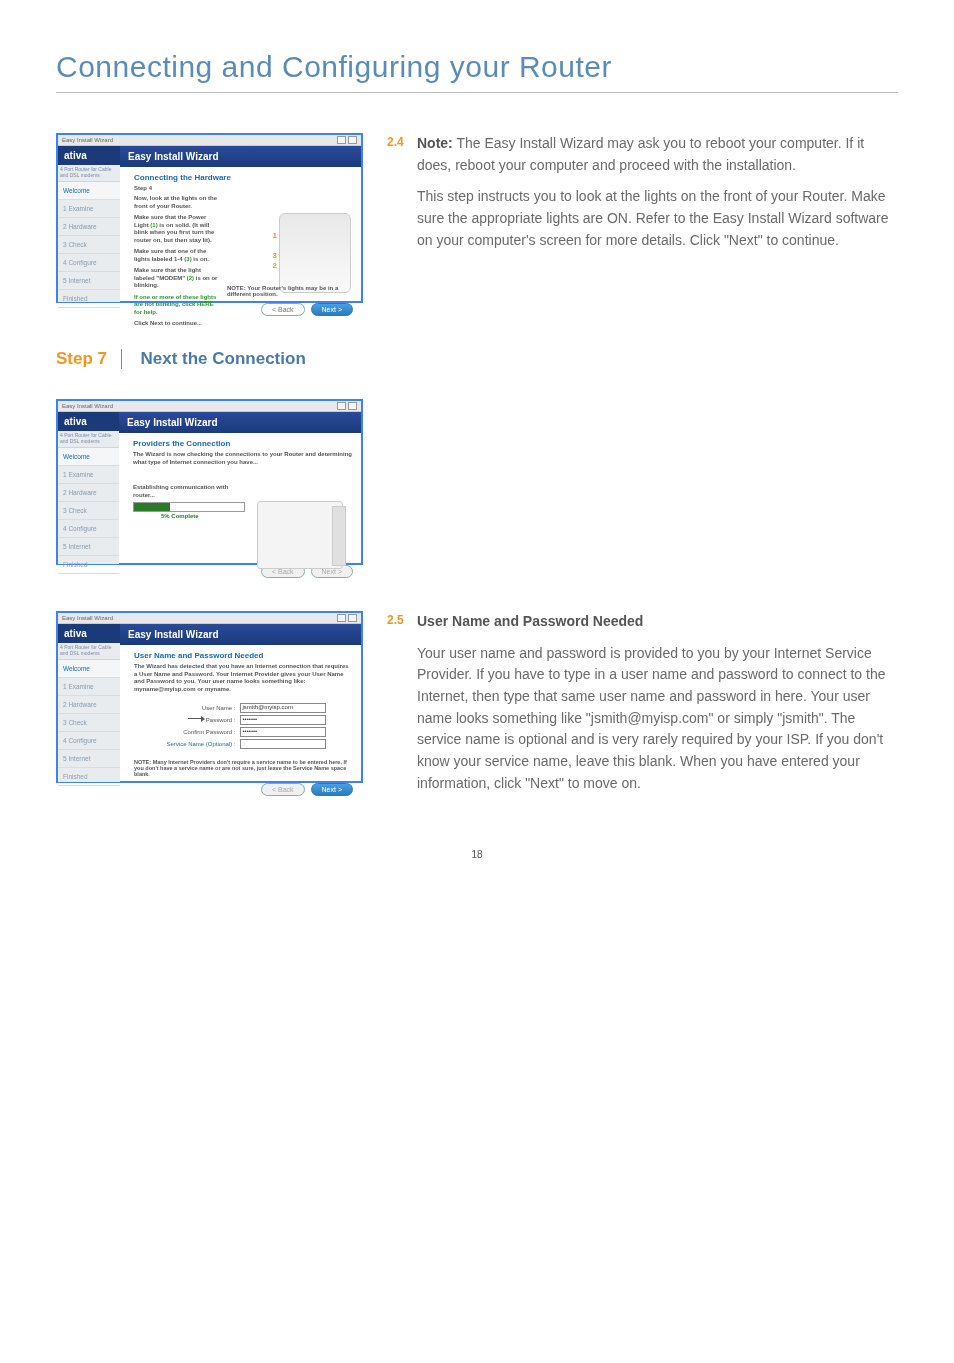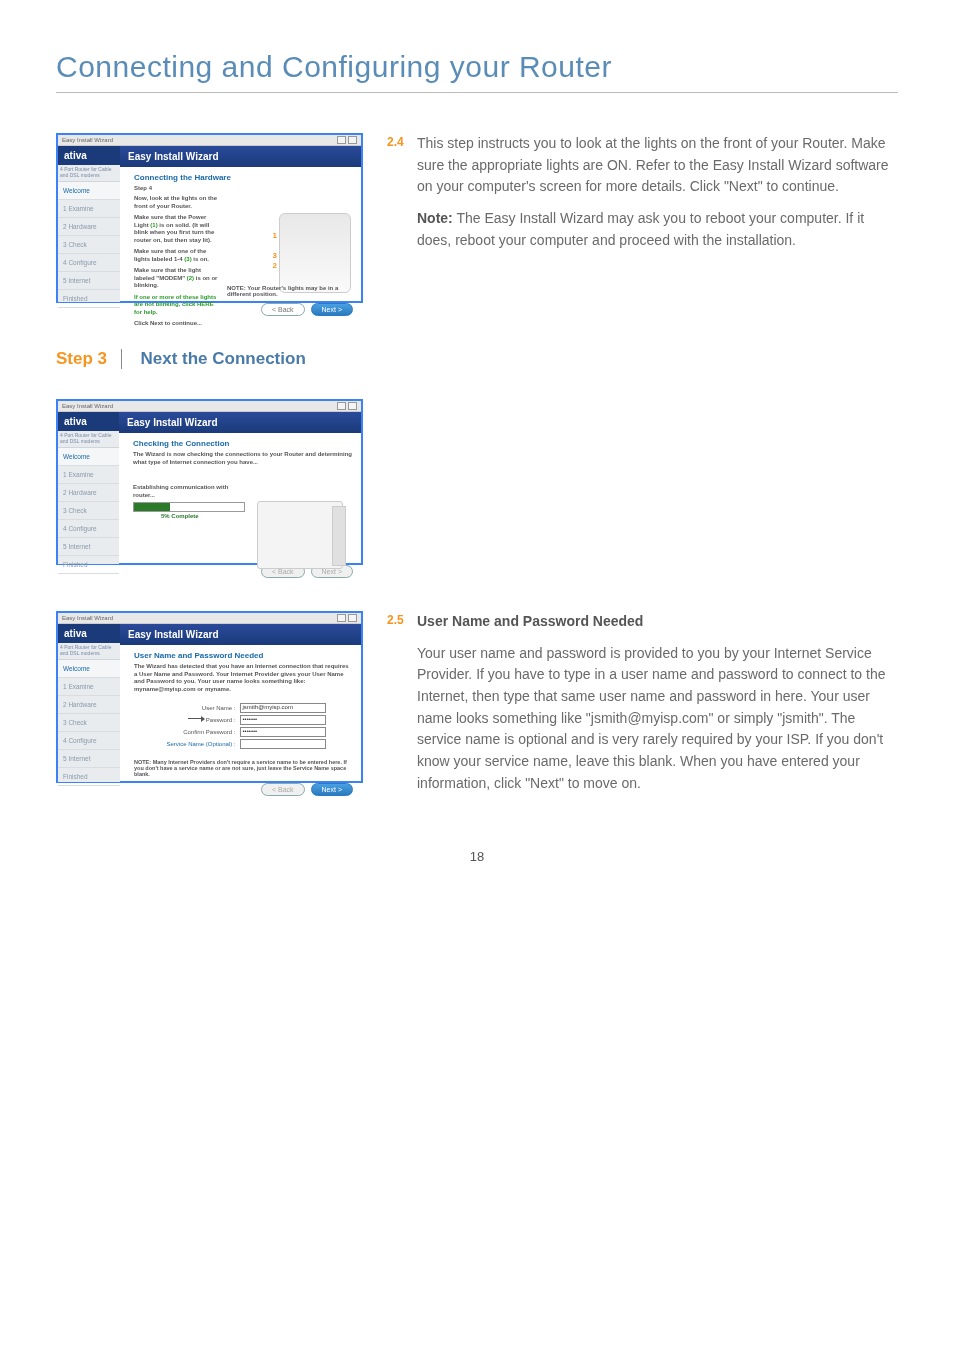--- a/index.html
+++ b/index.html
@@ -69,21 +69,21 @@
     font-size: 17px;
     vertical-align: middle;
   }
   .sub-heading {
     color: #555;
     font-weight: bold;
     font-size: 14px;
   }
   .page-num {
     text-align: center;
-    font-size: 13px;
+    font-size: 10px;
     color: #555;
     margin-top: 44px;
   }
 
   
   .wizard {
     width: 303px;
     border: 2px solid #3b82f6;
     background: #fff;
     font-family: Arial, sans-serif;
@@ -255,29 +255,29 @@
             <div class="wbtn primary">Next &gt;</div>
           </div>
         </div>
       </div>
     </div>
   </div>
   <div class="col-right">
     <div class="step-flex">
       <span class="step-num">2.4</span>
       <div class="step-body">
+        <p><span class="note-label">Note:</span><span> The Easy Install Wizard may ask you to reboot your computer. If it does, reboot your computer and proceed with the installation.</span></p>
         <p>This step instructs you to look at the lights on the front of your Router. Make sure the appropriate lights are ON. Refer to the Easy Install Wizard software on your computer's screen for more details. Click "Next" to continue.</p>
-        <p><span class="note-label">Note:</span><span> The Easy Install Wizard may ask you to reboot your computer. If it does, reboot your computer and proceed with the installation.</span></p>
       </div>
     </div>
   </div>
 </div>
 
 <div class="step-header-row">
-  <span class="step-big">Step 3</span>
+  <span class="step-big">Step 7</span>
   <span class="step-big-label">Next the Connection</span>
 </div>
 
 <div class="row">
   <div class="col-left">
 
     <div class="wizard" style="position:relative; height:162px;">
       <div class="titlebar">
         <span>Easy Install Wizard</span>
         <span class="winbtns">
@@ -293,21 +293,21 @@
           <div class="sb-item">1 Examine</div>
           <div class="sb-item">2 Hardware</div>
           <div class="sb-item">3 Check</div>
           <div class="sb-item">4 Configure</div>
           <div class="sb-item">5 Internet</div>
           <div class="sb-item">Finished</div>
         </div>
         <div class="main-pane">
           <div class="banner">Easy Install Wizard</div>
           <div class="pane-inner" style="position:relative; height:112px;">
-            <div class="pane-heading">Checking the Connection</div>
+            <div class="pane-heading">Providers the Connection</div>
             <div class="pane-text" style="font-weight:bold; width:220px;">The Wizard is now checking the connections to your Router and determining what type of Internet connection you have...</div>
             <div class="pane-text" style="margin-top:18px; width:110px; font-weight:bold;">Establishing communication with router...</div>
             <div class="bar-track">
                 <div class="bar-fill"></div>
               </div>
             <div class="pane-text" style="font-weight:bold; color:#2a7a2a; margin-left:28px; margin-top:1px;">5% Complete</div>
             <div class="pc-visual"></div>
           </div>
           <div class="footer-row">
             <div class="wbtn dim">&lt; Back</div>

